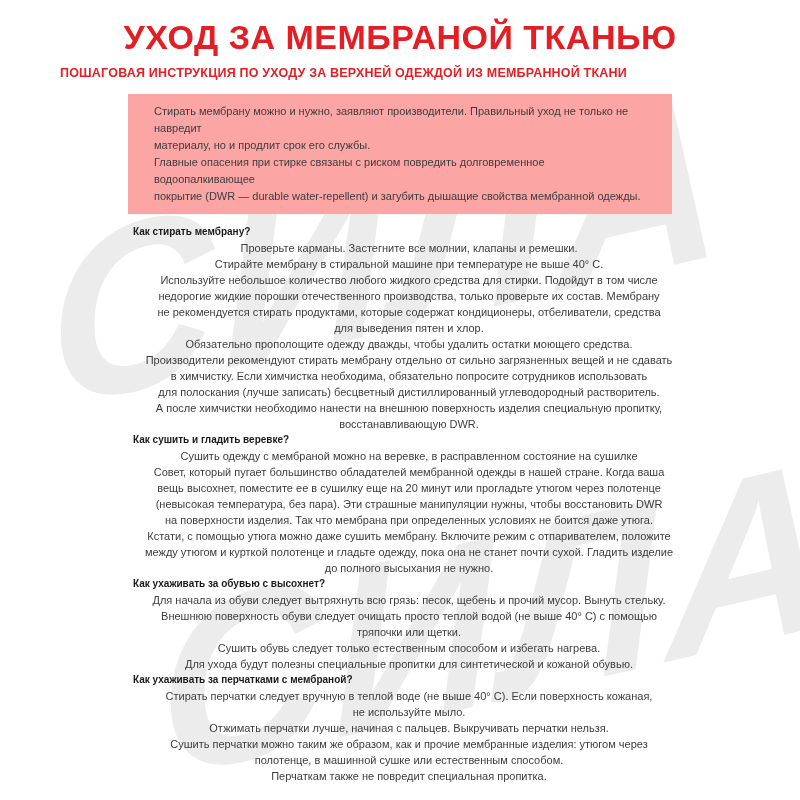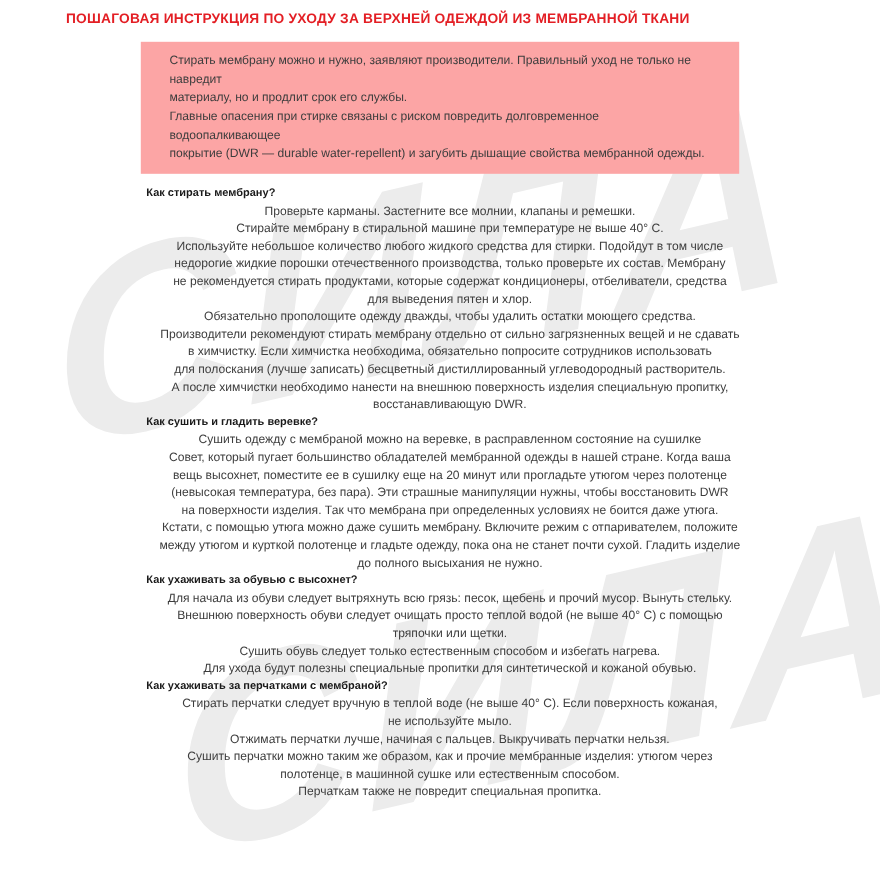--- a/index.html
+++ b/index.html
@@ -78,20 +78,21 @@
 </head>
 <body>
 
 <div class="page">
 
   <div class="watermark wm-a">СИЛА</div>
   <div class="watermark wm-b">СИЛА</div>
 
   <div class="content">
 
+    <div class="page-title">УХОД ЗА МЕМБРАНОЙ ТКАНЬЮ</div>
 
     <div class="page-subtitle">ПОШАГОВАЯ ИНСТРУКЦИЯ ПО УХОДУ ЗА ВЕРХНЕЙ ОДЕЖДОЙ ИЗ МЕМБРАННОЙ ТКАНИ</div>
 
     <div class="intro-box">Стирать мембрану можно и нужно, заявляют производители. Правильный уход не только не навредит
 материалу, но и продлит срок его службы.
 Главные опасения при стирке связаны с риском повредить долговременное водоопалкивающее
 покрытие (DWR — durable water-repellent) и загубить дышащие свойства мембранной одежды.</div>
 
     <div class="body-col">
 

